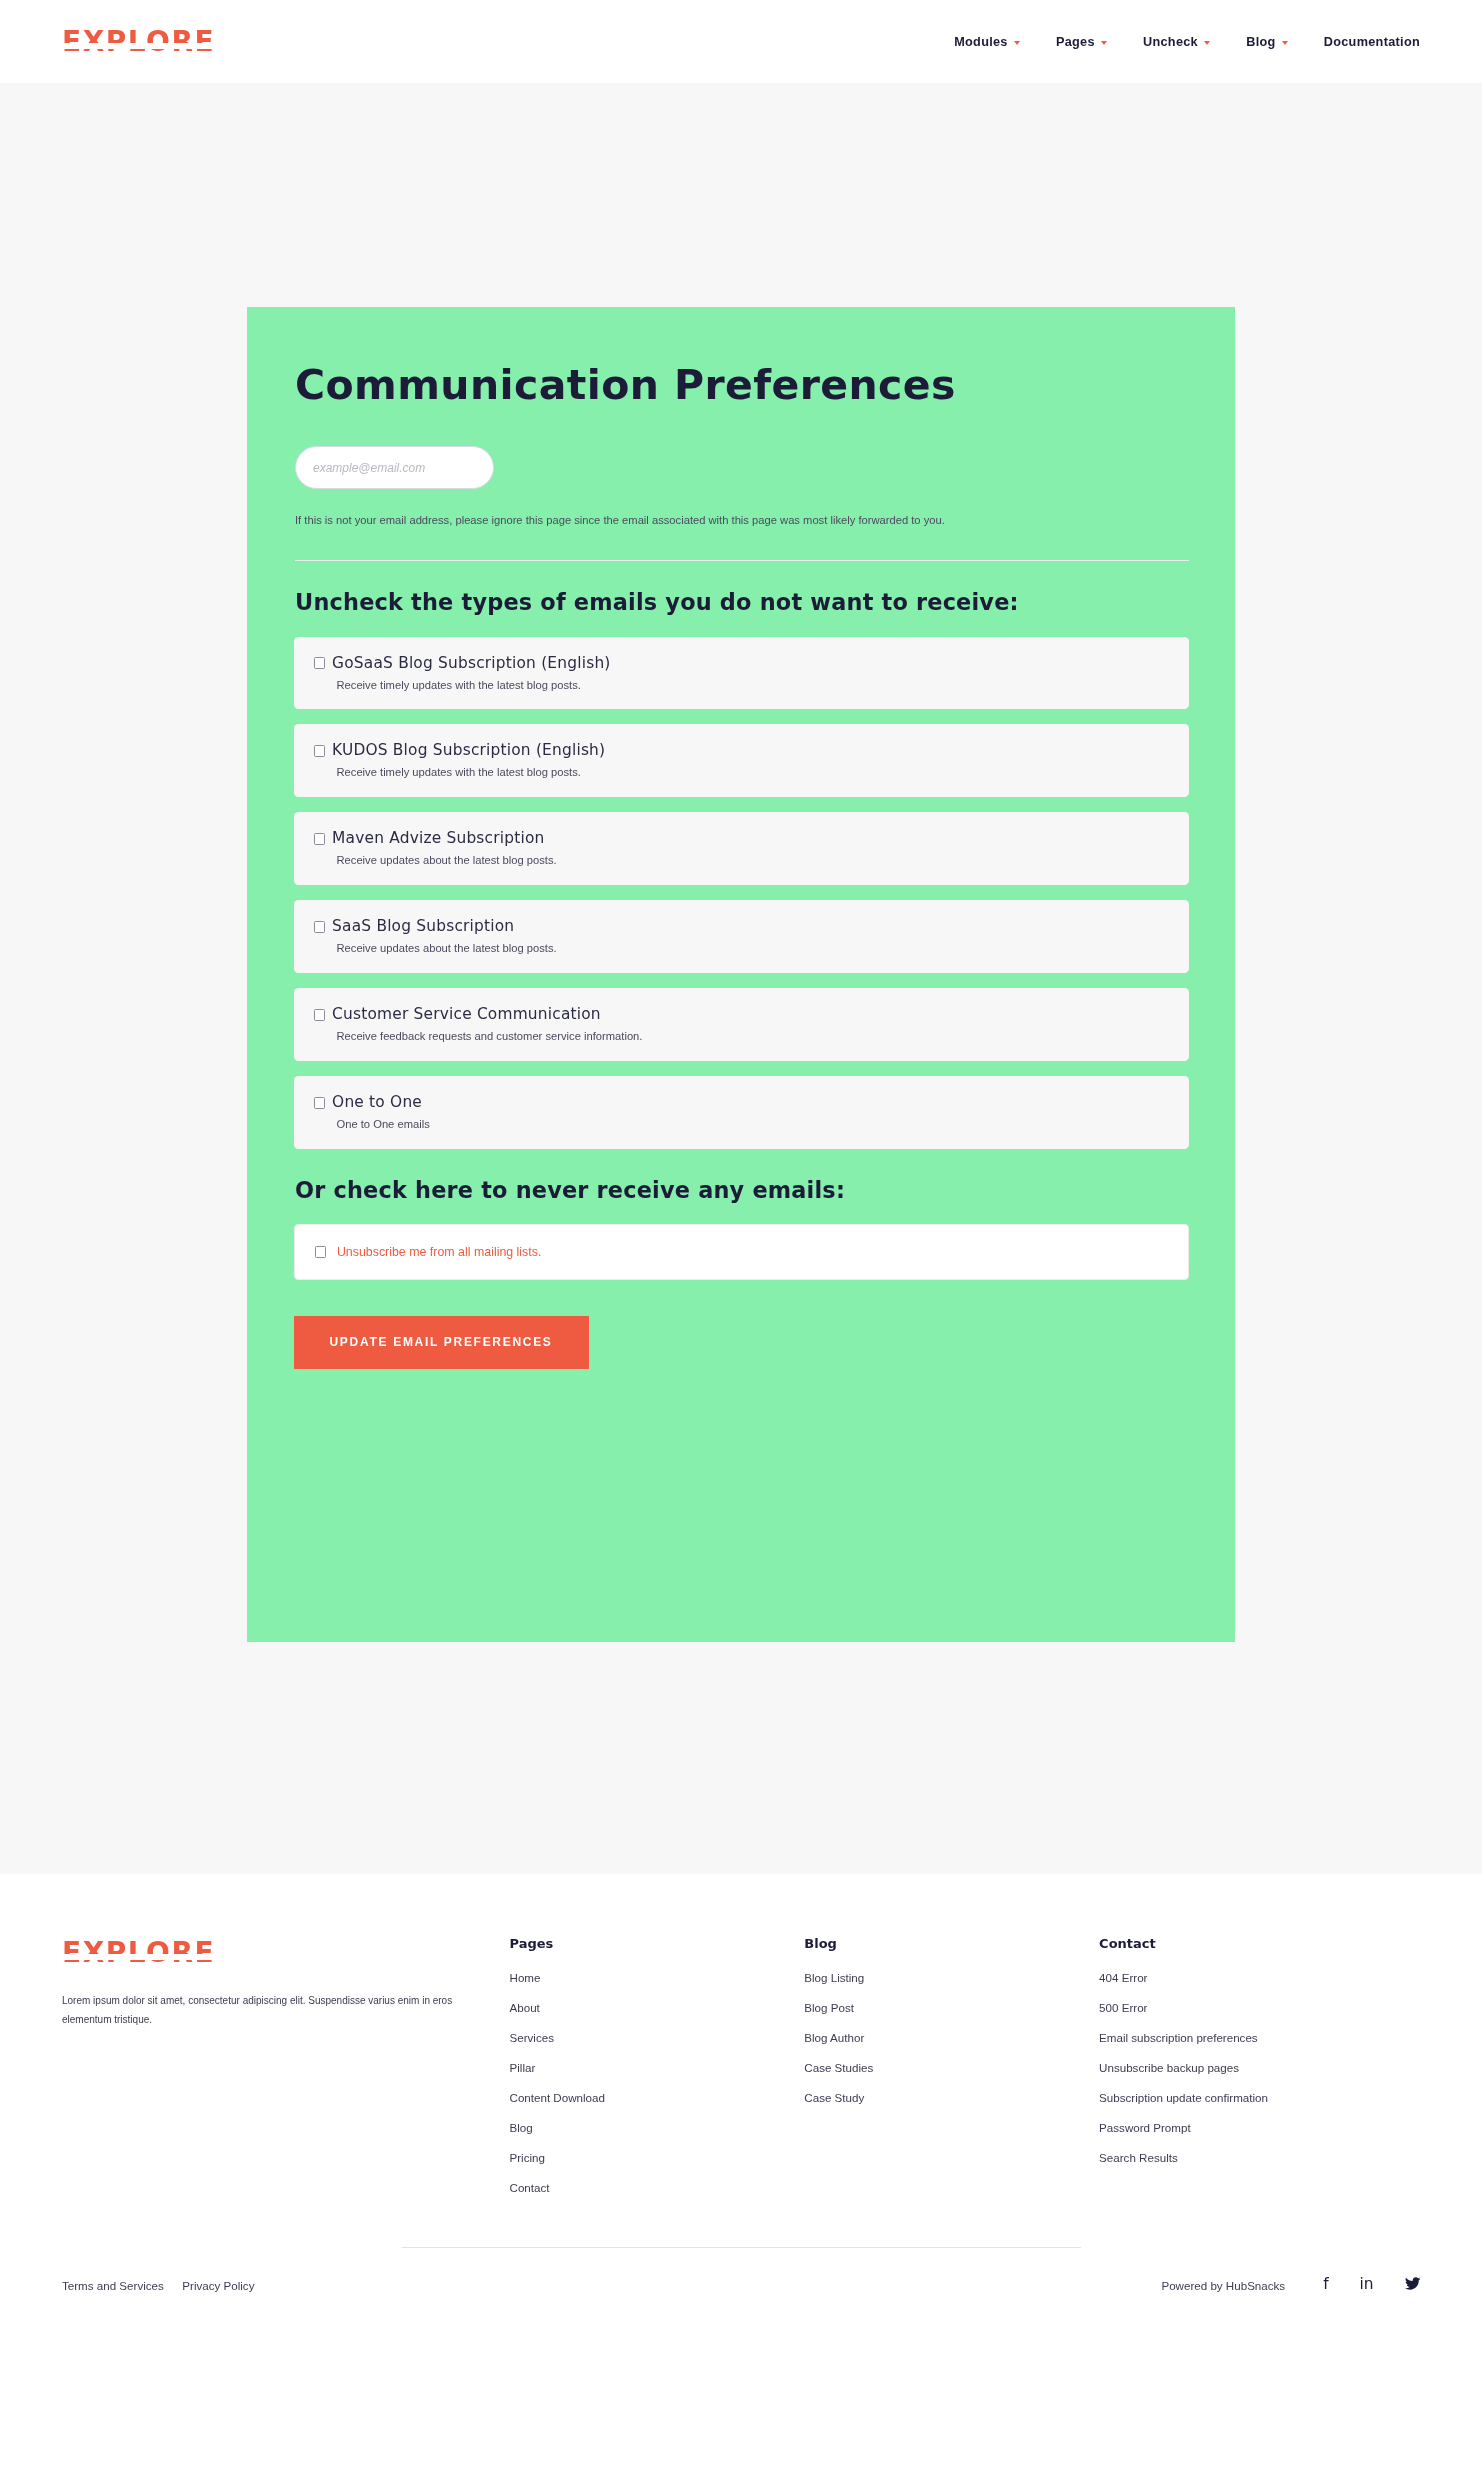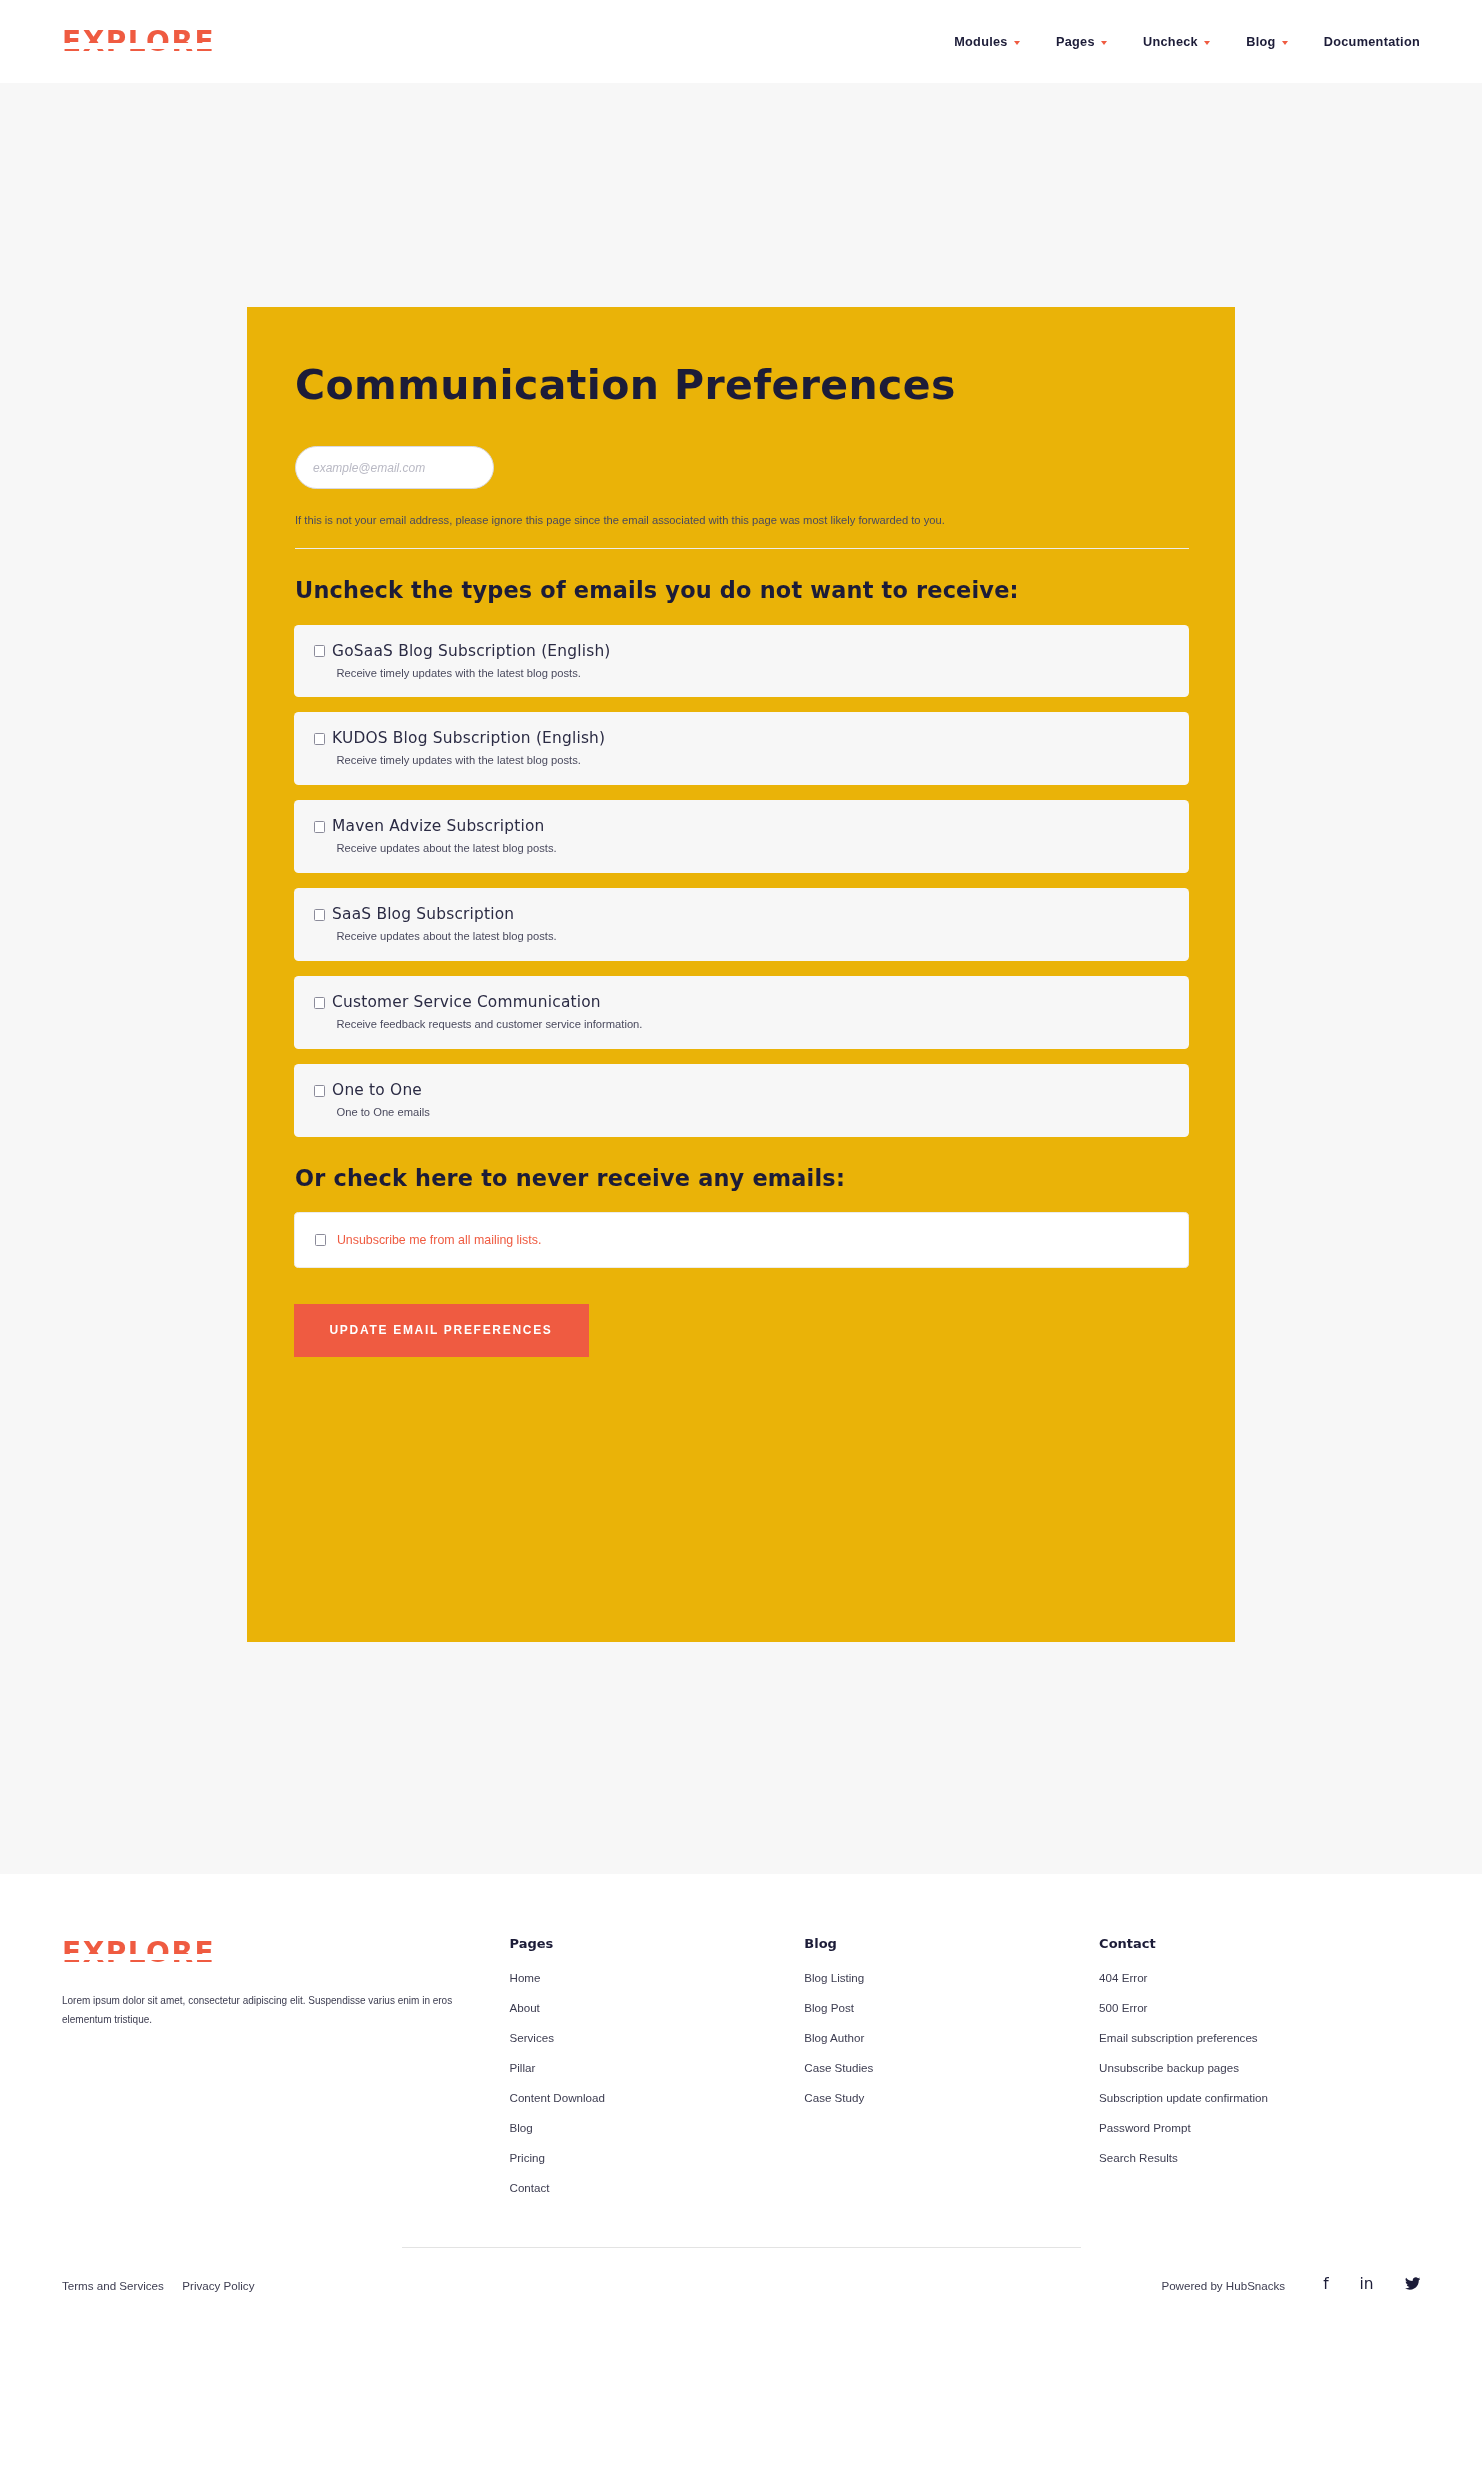--- a/index.html
+++ b/index.html
@@ -63,21 +63,21 @@
   
   .page-body {
     background: #f7f7f7;
     padding: 224px 0 232px 0;
   }
 
   
   .pref-card {
     width: 988px;
     margin: 0 auto;
-    background: #eab308;
+    background: #86efac;
     padding: 54px 46px 62px 46px;
     min-height: 1335px;
   }
   .card-inner { width: 895px; margin: 0 auto; }
 
   .page-title {
     font-family: "DejaVu Sans", sans-serif;
     font-size: 41px;
     font-weight: bold;
     color: #1c1c38;
@@ -100,21 +100,21 @@
     outline: none;
     margin-left: 1.5px;
   }
   .email-field::placeholder { color: #b9b9c4; font-style: italic; }
 
   .note {
     font-size: 11.2px;
     color: #4a4a5e;
     margin-top: 25px;
     margin-left: 1.5px;
-    padding-bottom: 22px;
+    padding-bottom: 34px;
     border-bottom: 0.8px solid #ececec;
   }
 
   .section-title {
     font-family: "DejaVu Sans", sans-serif;
     font-size: 22.4px;
     font-weight: bold;
     color: #1c1c38;
     margin-top: 28px;
     margin-bottom: 21.6px;

